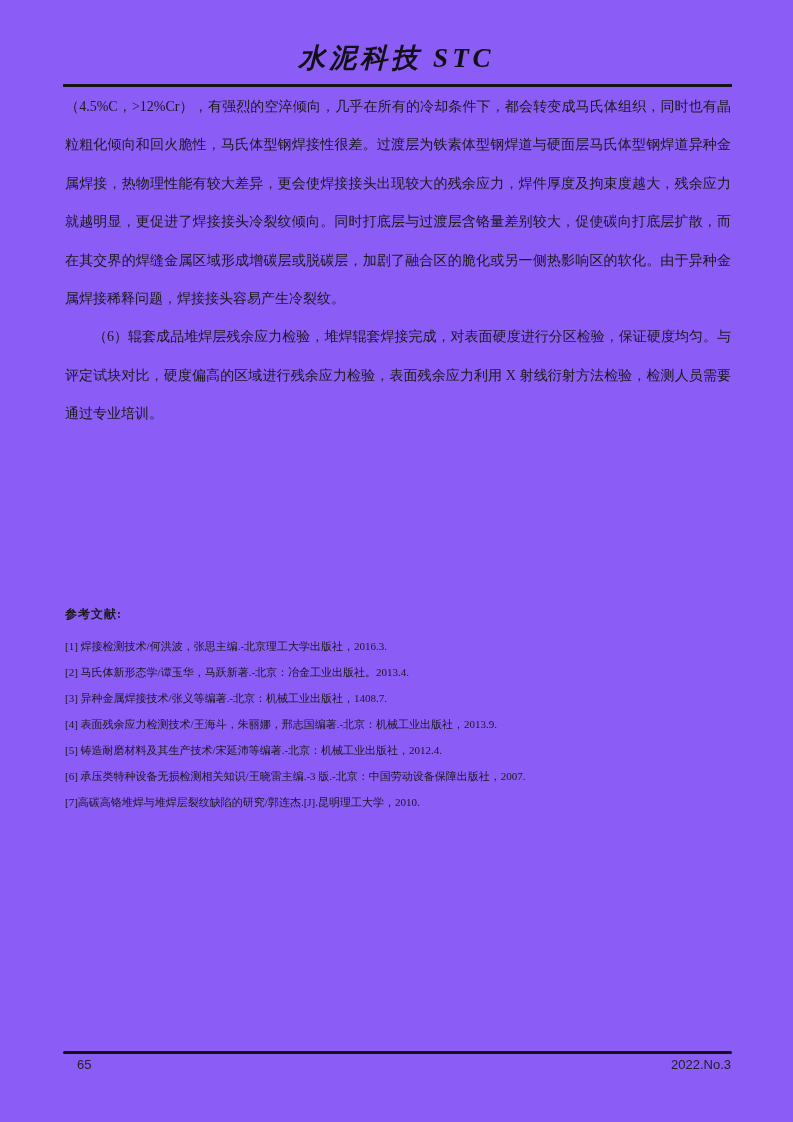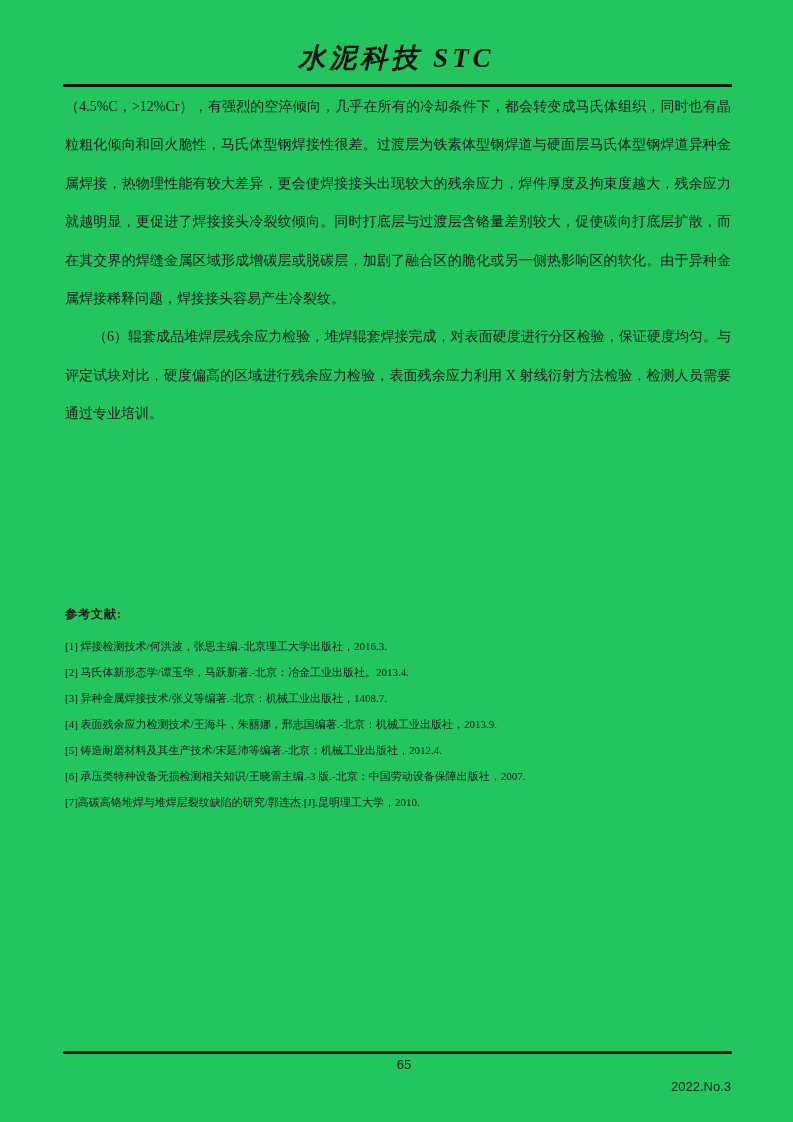--- a/index.html
+++ b/index.html
@@ -2,21 +2,21 @@
 <html><head>
 <meta charset="utf-8">
 <style>
   * { margin: 0; padding: 0; box-sizing: border-box; }
   html, body { background: #888; }
   .page {
     position: relative;
     width: 793px;
     height: 1122px;
     margin: 0 auto;
-    background: #22c55e;
+    background: #8b5cf6;
     font-family: "Liberation Serif", serif;
     color: #1c1c1c;
     overflow: hidden;
   }
   .journal-title {
     position: absolute;
     top: 40px;
     left: 0;
     width: 100%;
     text-align: center;
@@ -82,30 +82,28 @@
     top: 1057px;
     left: 65px;
     width: 666px;
     height: 18px;
     font-family: "Liberation Sans", sans-serif;
     font-size: 13px;
     color: #222;
   }
   .page-number {
     position: absolute;
-    left: 6px;
+    left: 12px;
     width: 100%;
-    text-align: center;
   }
   .issue-number {
     position: absolute;
     right: 0;
     top: 0;
     text-align: right;
-    margin-top: 22px;
   }
 </style>
 </head>
 <body>
 
 <div class="page">
 
   <div class="journal-title">水泥科技 STC</div>
 
   <div class="header-rule"></div>

